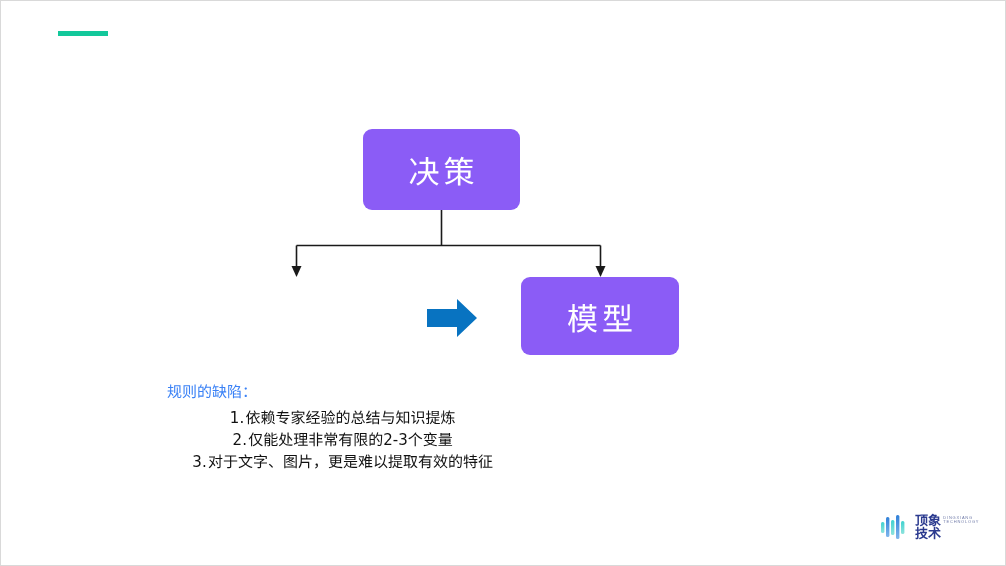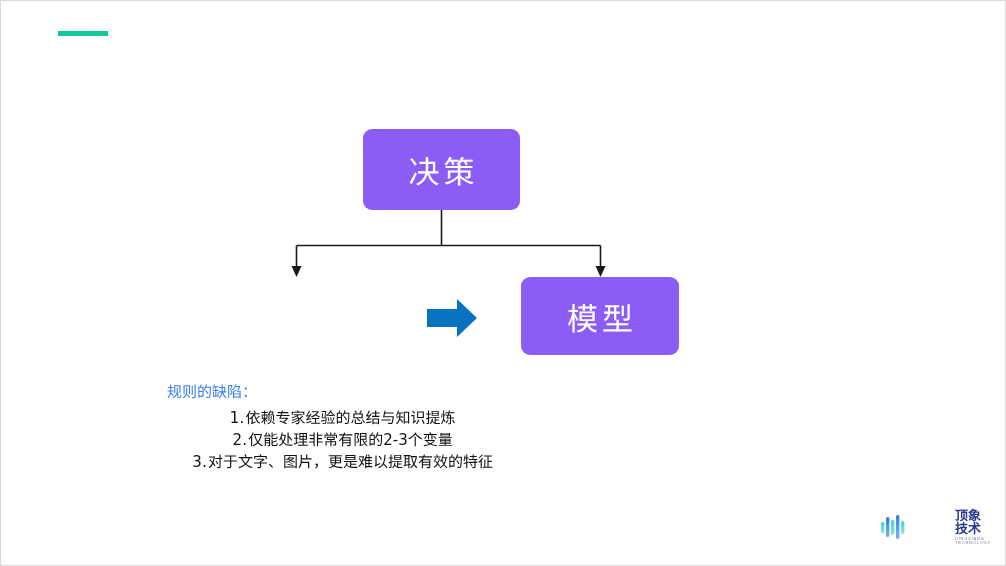--- a/index.html
+++ b/index.html
@@ -110,24 +110,23 @@
     top: 512px;
     width: 100px;
     height: 30px;
     display: flex;
     align-items: center;
     gap: 7px;
   }
   .logo-mark { width: 28px; height: 26px; flex: none; }
   .logo-text-wrap {
     display: flex;
-    flex-direction: column;
+    flex-direction: row;
     justify-content: flex-end;
     line-height: 1;
-    margin-left: 40px;
   }
   .logo-cn {
     font-size: 13px;
     font-weight: bold;
     color: #2b3a8f;
     letter-spacing: 0px;
     font-family: "DejaVu Sans", "Liberation Sans", sans-serif;
   }
   .logo-en {
     font-size: 4px;

